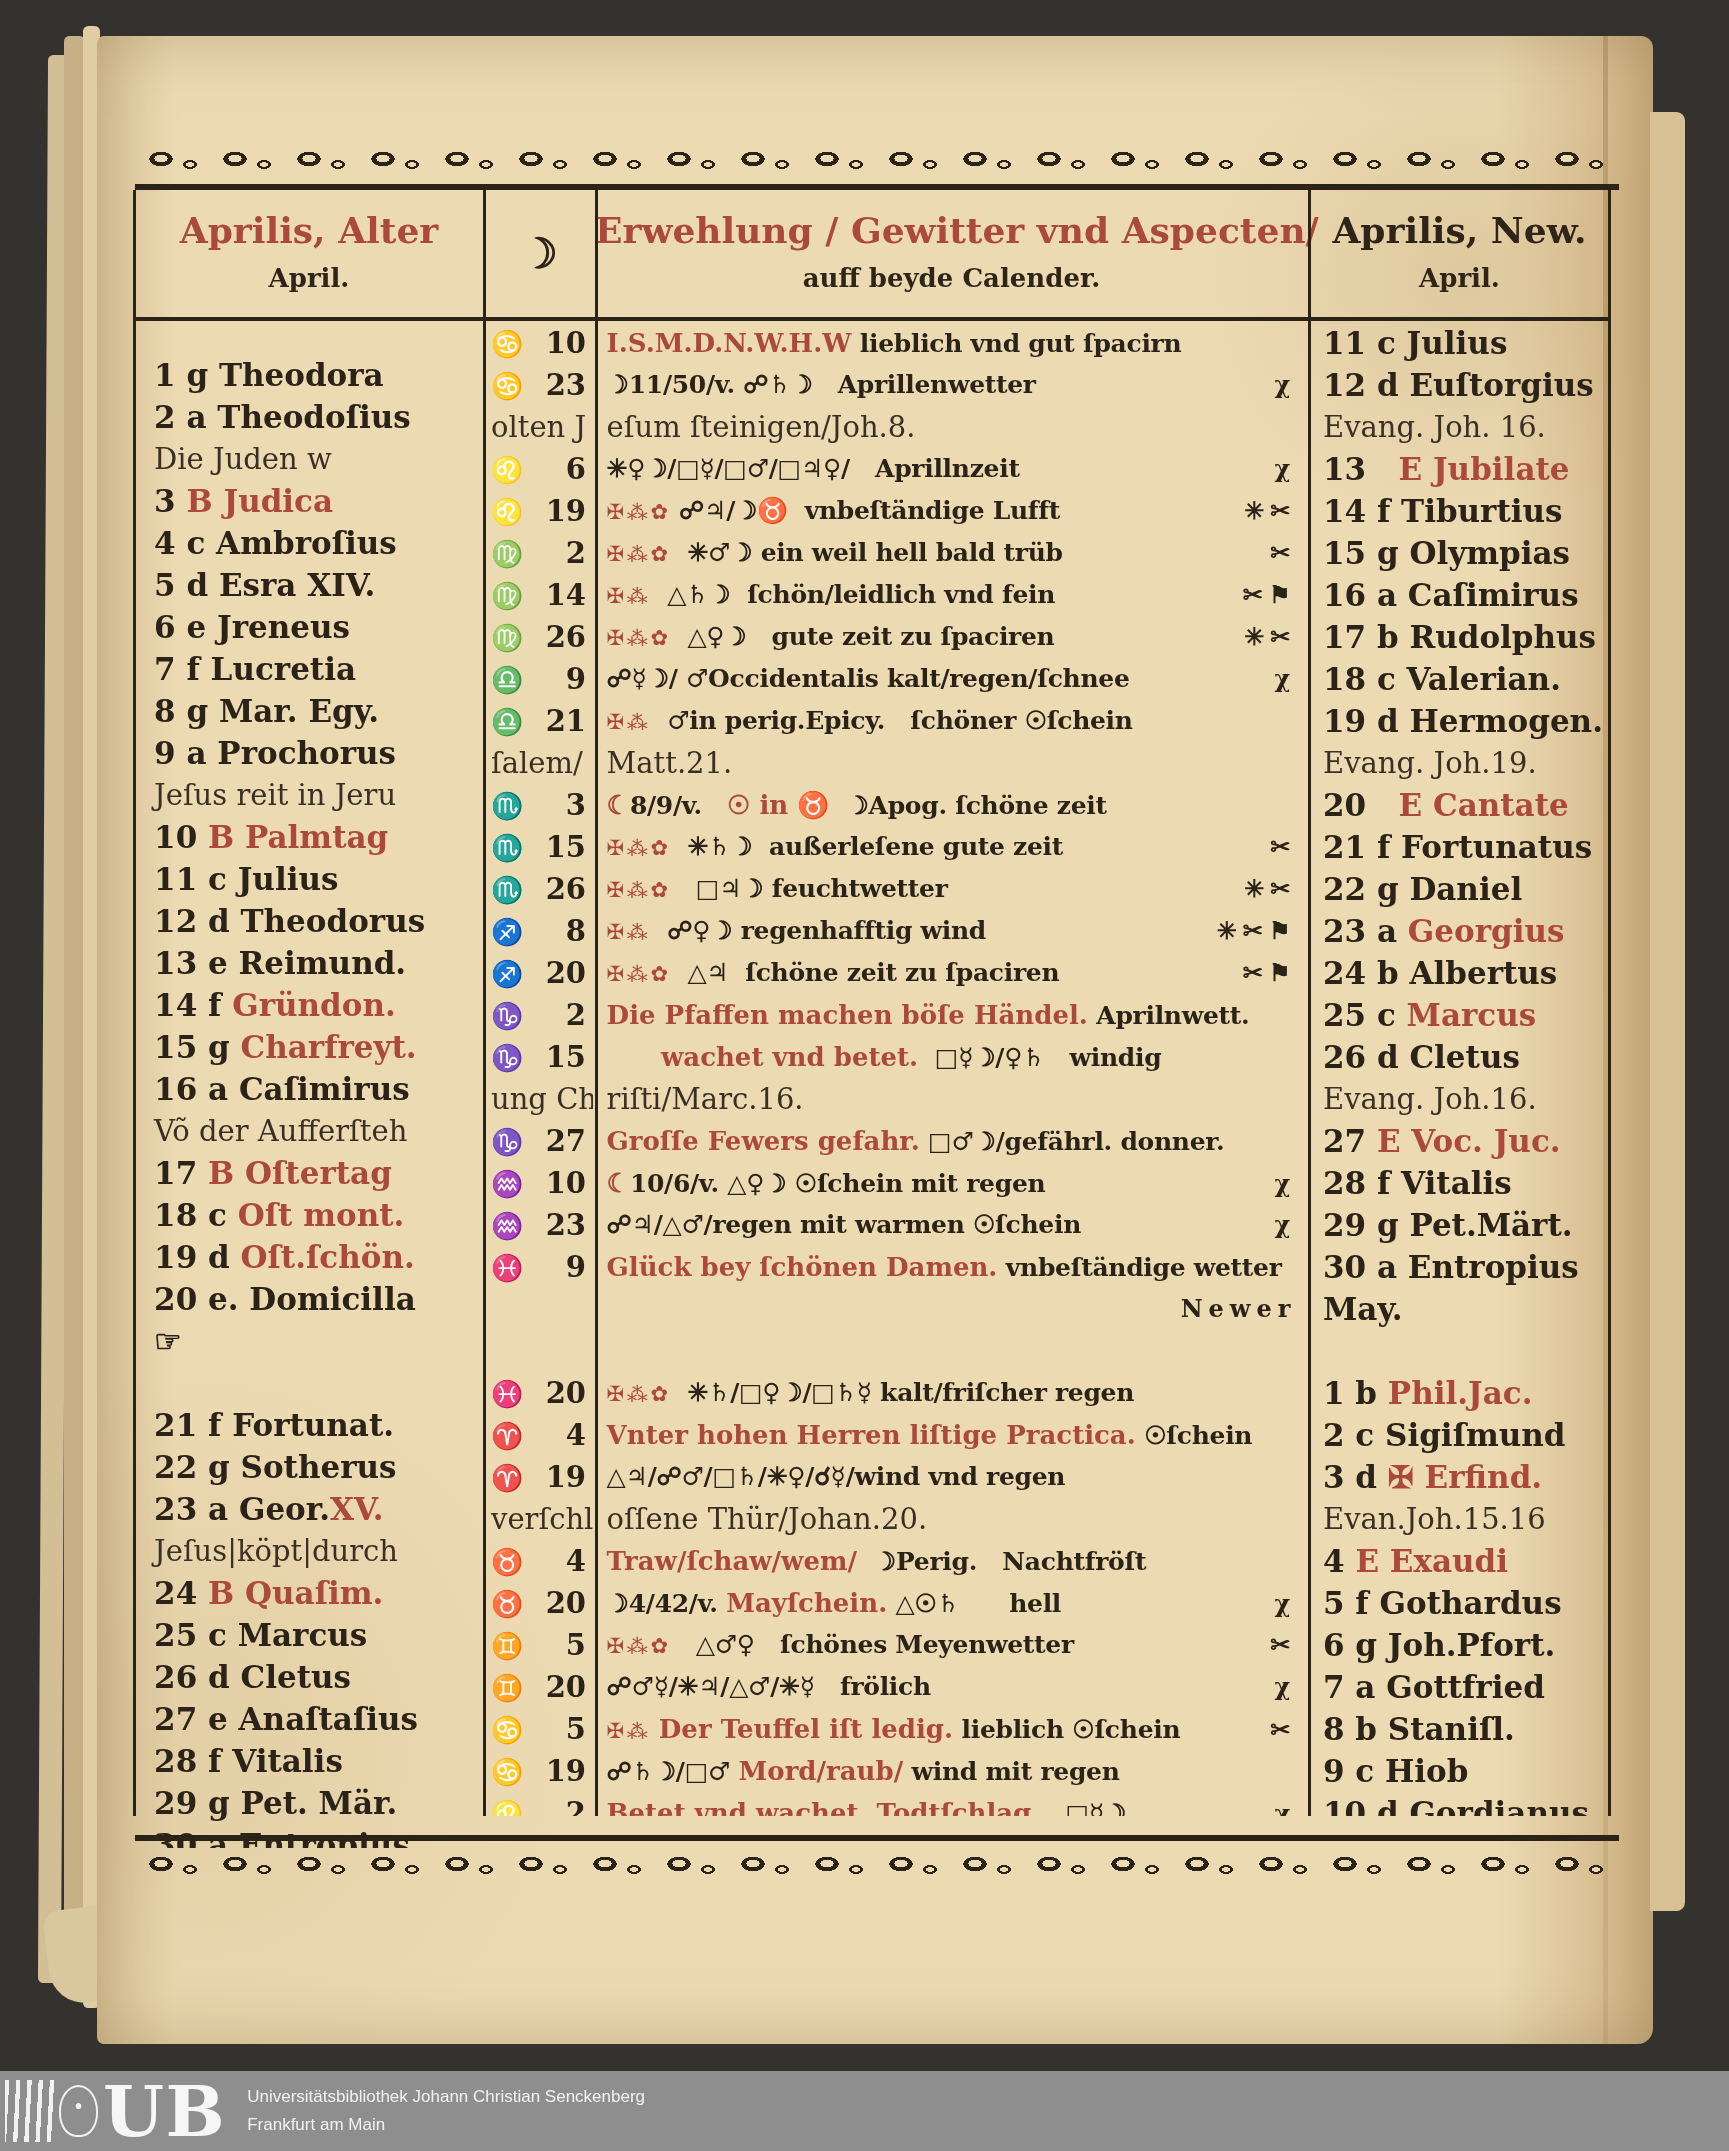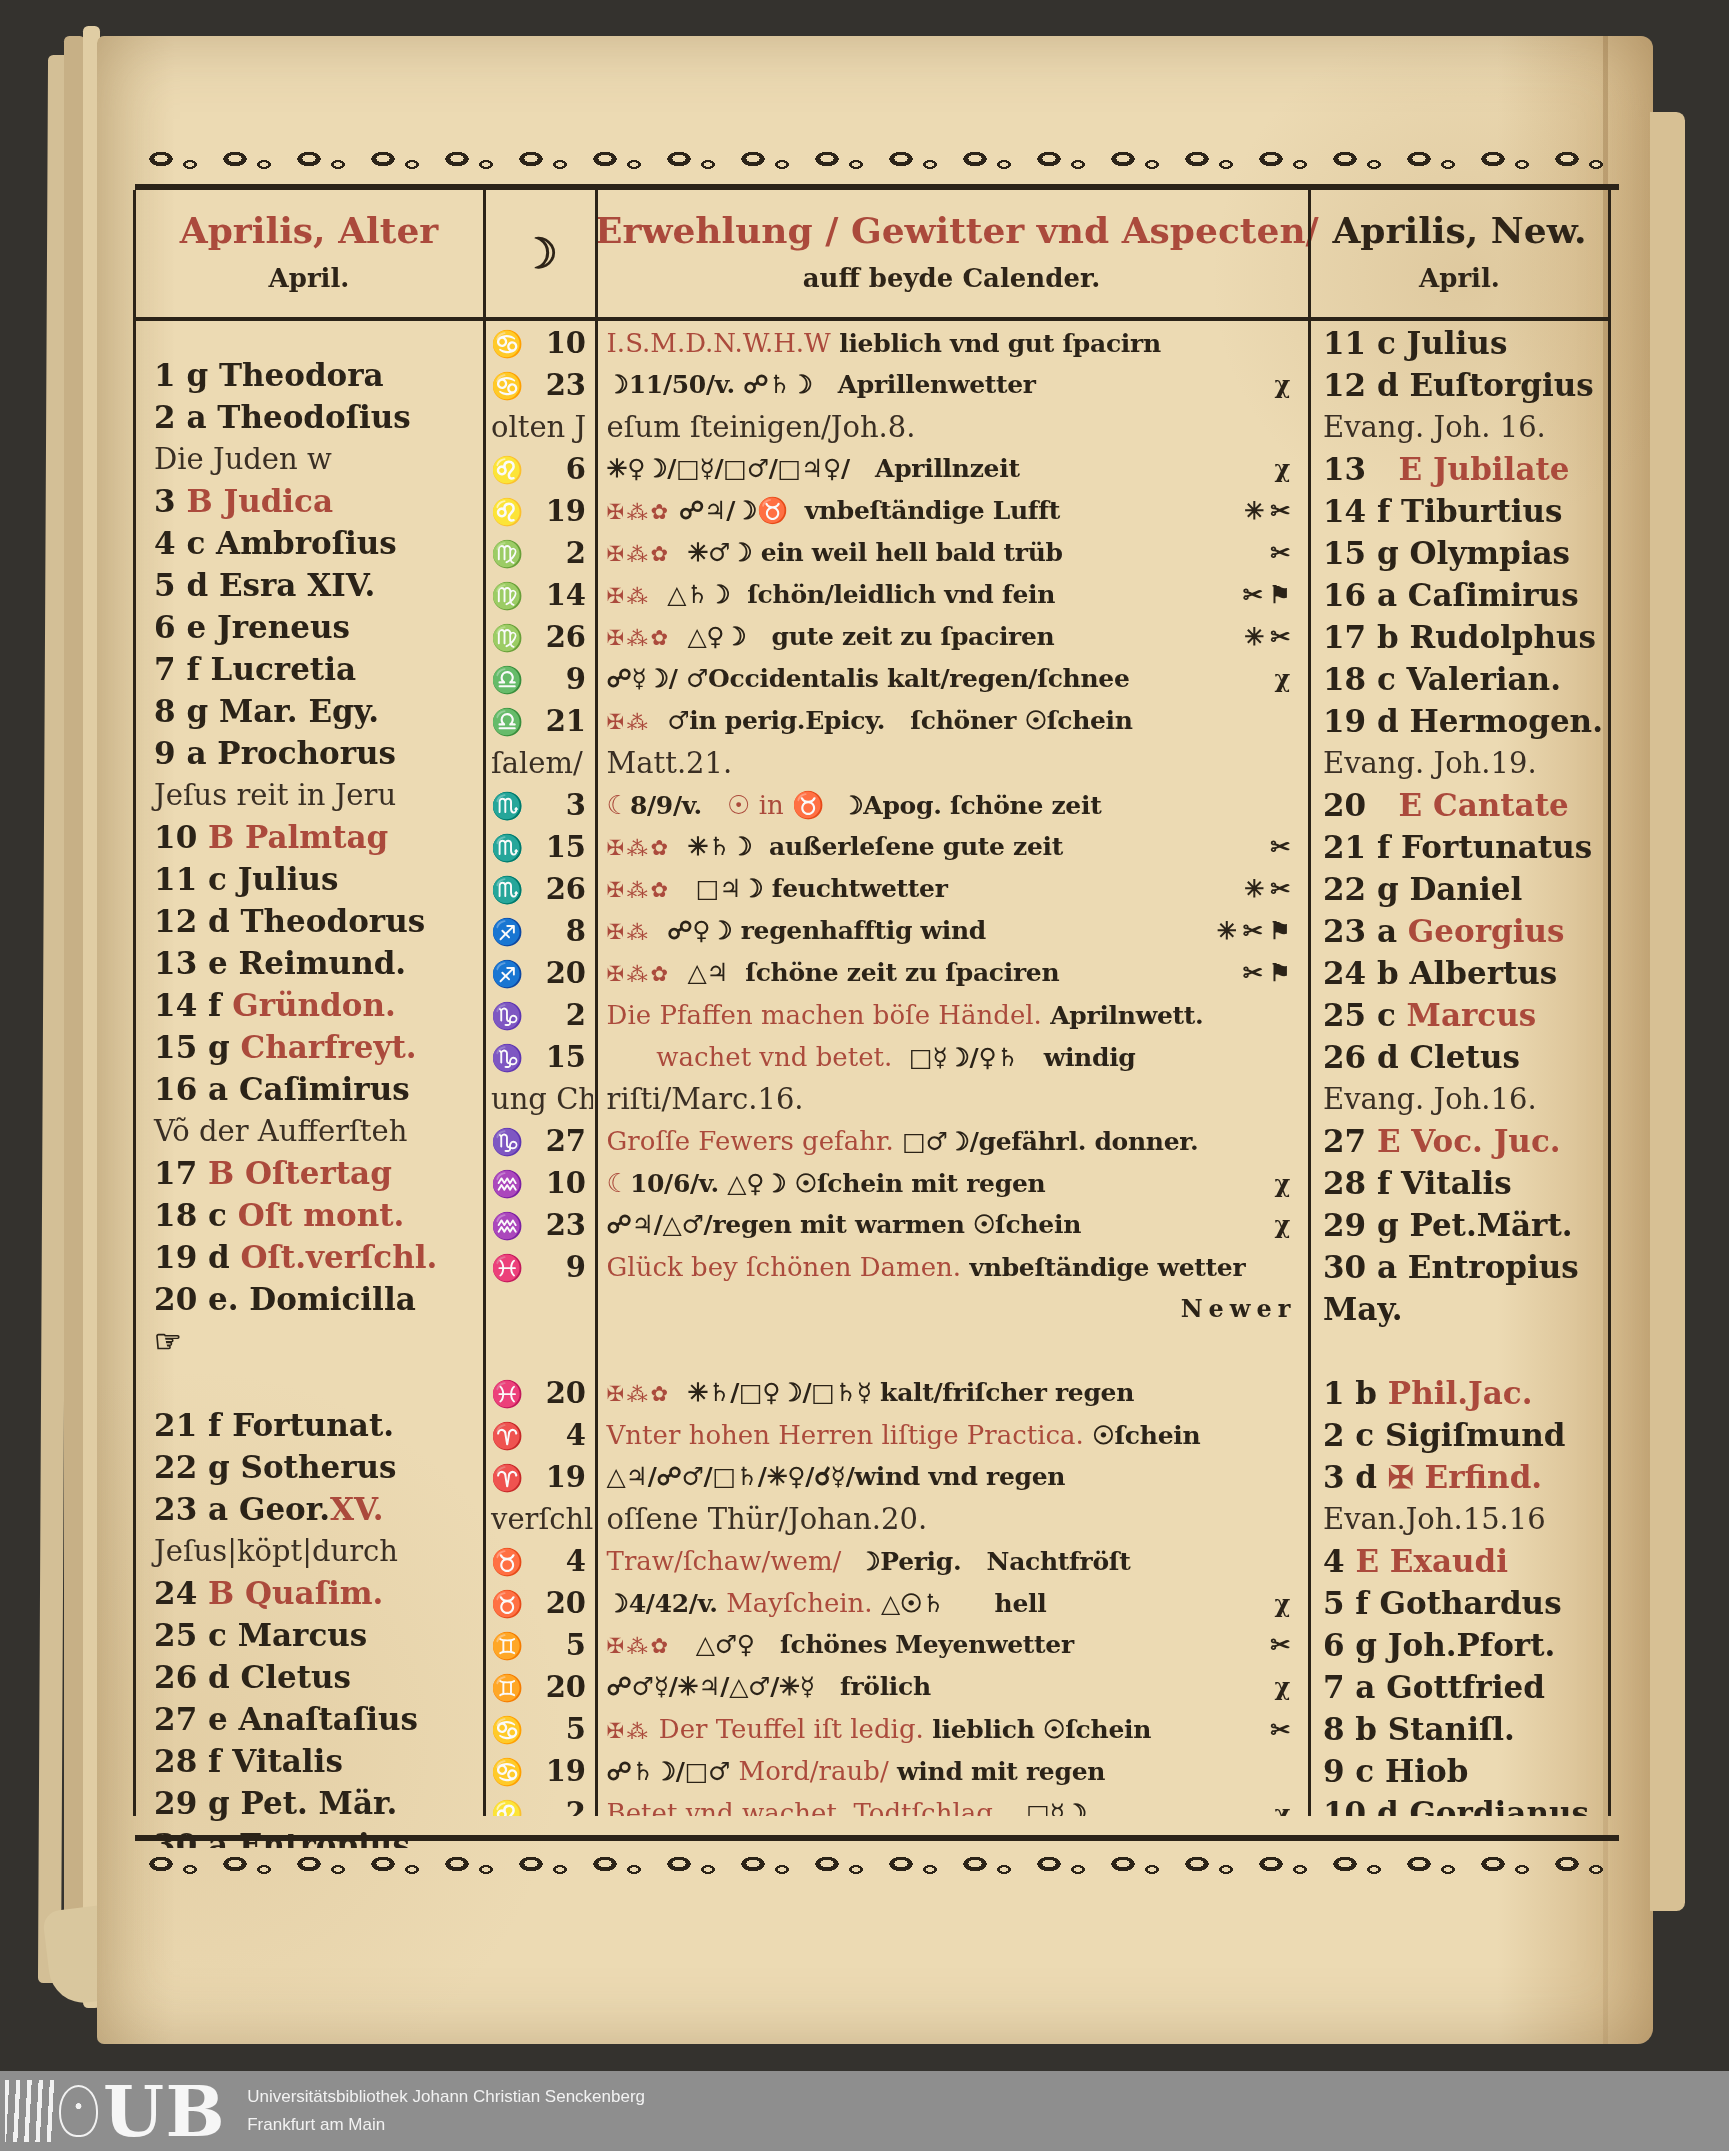--- a/index.html
+++ b/index.html
@@ -54,21 +54,21 @@
   .col-moon{left:349px;width:109px;padding:0 7px;}
   .col-mid{left:463px;width:707px;padding:0 8.6px;}
   .col-new{left:1176px;width:297px;padding-left:12px;}
 
   .ln{height:42px;line-height:42px;display:flex;align-items:baseline;}
   .ln span{white-space:pre;}
   .col-moon .ln{justify-content:space-between;}
   .s-k{font-size:31px;font-weight:700;}
   .col-mid .s-k{font-size:25px;font-weight:600;letter-spacing:-0.3px;}
   .s-red{font-size:31px;font-weight:700;color:#ab4a3c;}
-  .col-mid .s-red{font-size:26px;font-weight:400;}
+  .col-mid .s-red{font-size:26px;font-weight:700;}
   .s-cont{font-size:29px;font-weight:500;color:#3a2f24;}
   .s-marks{font-size:21px;color:#ab4a3c;letter-spacing:2.6px;font-weight:400;}
   .s-right{margin-left:auto;font-size:24px;font-weight:600;letter-spacing:6px;}
   .zod{font-size:26px;font-weight:400;}
   .num{font-size:29px;font-weight:700;}
 
   
   .footer{position:absolute;left:0;bottom:0;width:1729px;height:80px;background:#8e8e8e;
           display:flex;align-items:center;font-family:"Liberation Sans","DejaVu Sans",sans-serif;}
   .logo{display:flex;align-items:center;height:69px;margin-left:5.2px;width:242px;}
@@ -180,21 +180,21 @@
         <div class="ln">
           <span class="s-k">17 </span>
           <span class="s-red">B Oſtertag</span>
         </div>
         <div class="ln">
           <span class="s-k">18 c </span>
           <span class="s-red">Oſt mont.</span>
         </div>
         <div class="ln">
           <span class="s-k">19 d </span>
-          <span class="s-red">Oſt.verſchl.</span>
+          <span class="s-red">Oſt.ſchön.</span>
         </div>
         <div class="ln">
           <span class="s-k">20 e. Domicilla</span>
         </div>
         <div class="ln">
           <span class="s-k">☞</span>
         </div>
         <div class="ln"></div>
         <div class="ln">
           <span class="s-k">21 f Fortunat.</span>

